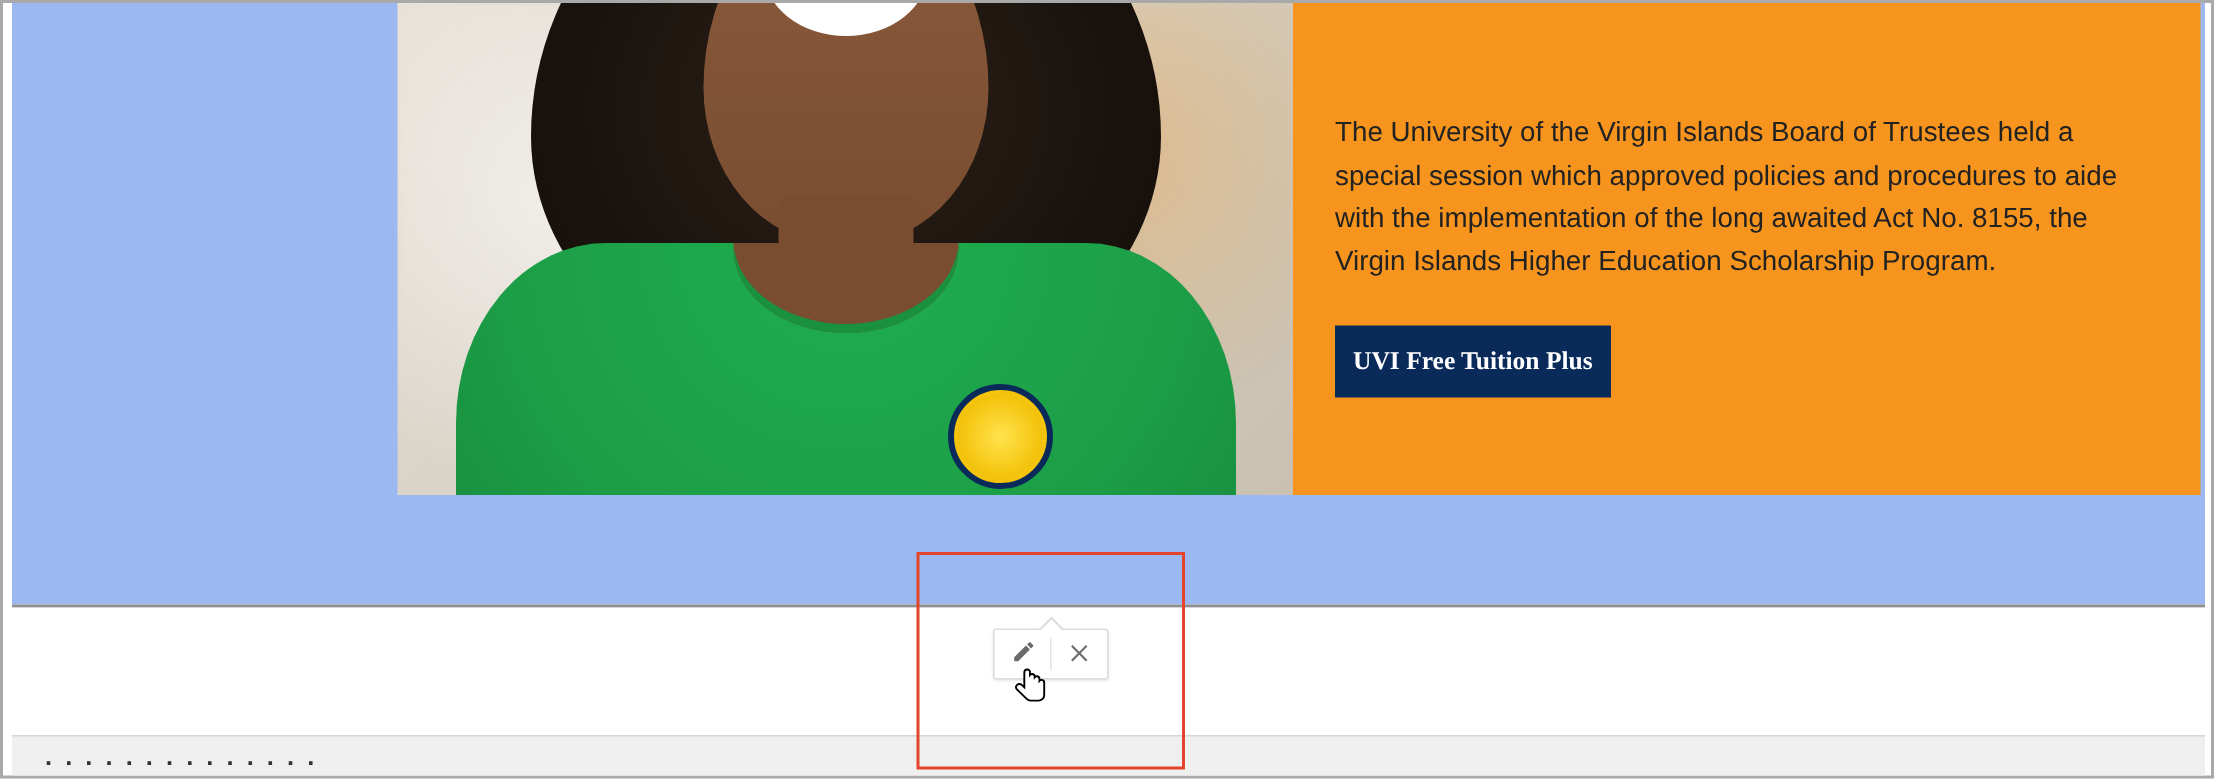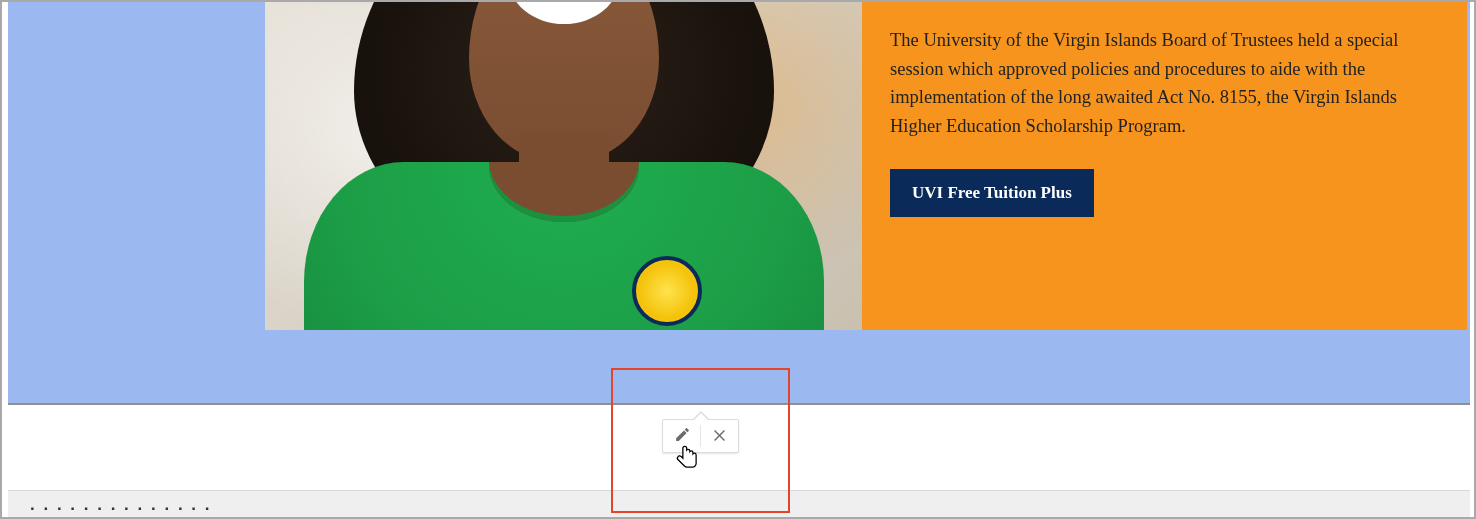--- a/index.html
+++ b/index.html
@@ -108,31 +108,31 @@
 
   .orange-panel {
     width: 605px;
     height: 328px;
     background: #f7941d;
     padding: 24px 28px 0 28px;
     color: #222;
     font-size: 18.5px;
     line-height: 1.55;
   }
-  .orange-panel p { font-family: Liberation Serif, serif; }
+  .orange-panel p { font-family: Liberation Sans, sans-serif; margin-top: 48px; }
 
   .cta-button {
     display: inline-block;
     margin-top: 28px;
     background: #0a2a5a;
     color: #fff;
     font-weight: bold;
     font-family: Georgia, 'Times New Roman', serif;
     font-size: 17px;
-    padding: 14px 22px;
+    padding: 14px 12px;
     border: none;
     cursor: pointer;
   }
 
   
   .band-divider {
     position: absolute;
     top: 401px; left: 6px;
     width: 1462px; height: 2px;
     background: #8f8f8f;

